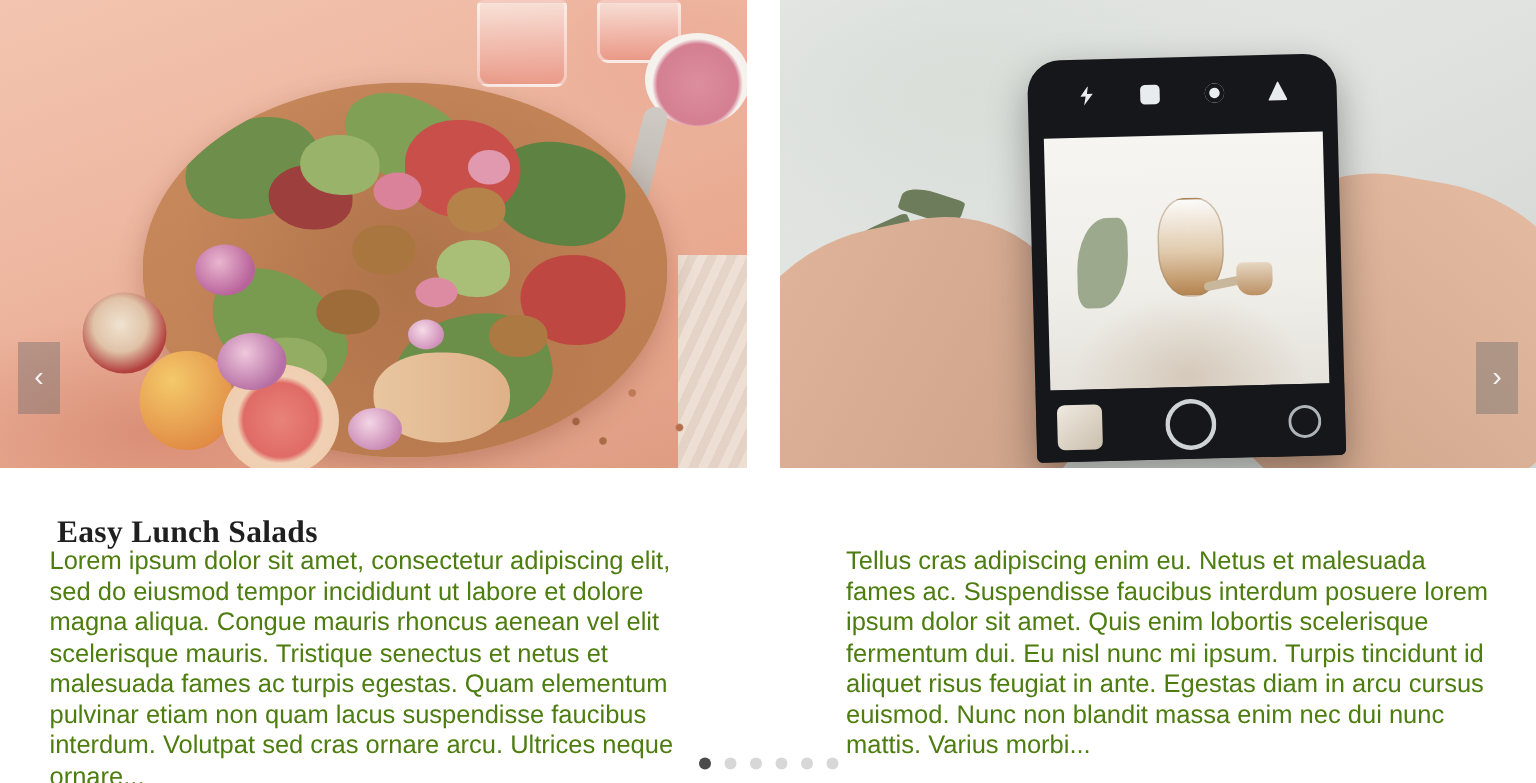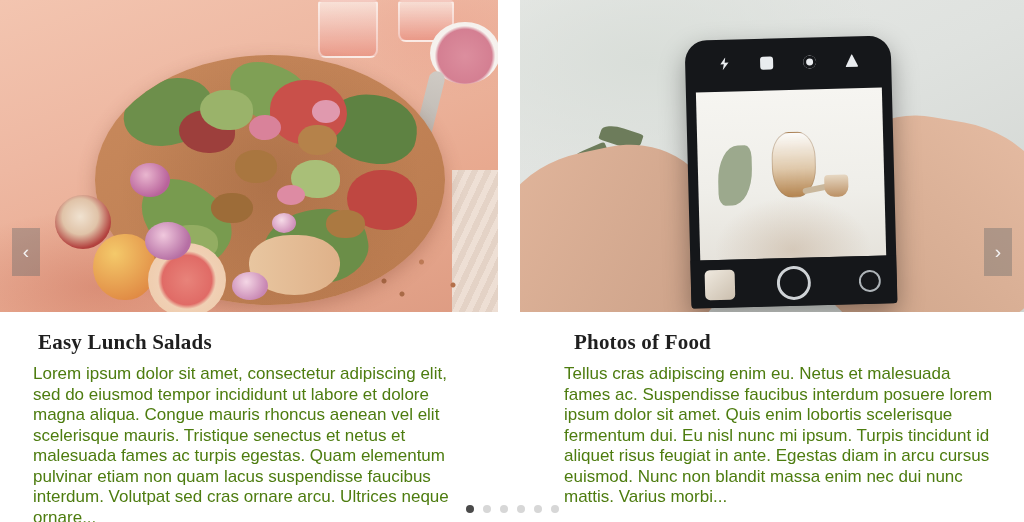--- a/index.html
+++ b/index.html
@@ -304,21 +304,21 @@
     box-shadow: inset 0 0 0 2px #aeb4b8;
   }
 
   
   .card-body {
     position: absolute;
     left: 16px;
     top: 312px;
     width: 462px;
     background: #ffffff;
-    padding: 18px 22px 0 22px;
+    padding: 30px 22px 0 22px;
   }
   .card-right .card-body {
     left: 32px;
     width: 456px;
   }
 
   .card-title {
     font-family: "Liberation Serif", serif;
     font-size: 21px;
     font-weight: 700;
@@ -482,23 +482,20 @@
             </div>
             <div class="phone-bottombar">
               <div class="phone-thumb"></div>
               <div class="phone-shutter"></div>
               <div class="phone-flip"></div>
             </div>
           </div>
         </div>
       </div>
 
-      <div class="card-body">
-        <h2 class="card-title">Photos of Food</h2>
-      </div>
 
       <p class="card-text">Tellus cras adipiscing enim eu. Netus et malesuada fames ac. Suspendisse faucibus interdum posuere lorem ipsum dolor sit amet. Quis enim lobortis scelerisque fermentum dui. Eu nisl nunc mi ipsum. Turpis tincidunt id aliquet risus feugiat in ante. Egestas diam in arcu cursus euismod. Nunc non blandit massa enim nec dui nunc mattis. Varius morbi...</p>
 
     </article>
 
   </div>
 
   <button class="nav-arrow nav-prev">‹</button>
 
   <button class="nav-arrow nav-next">›</button>

